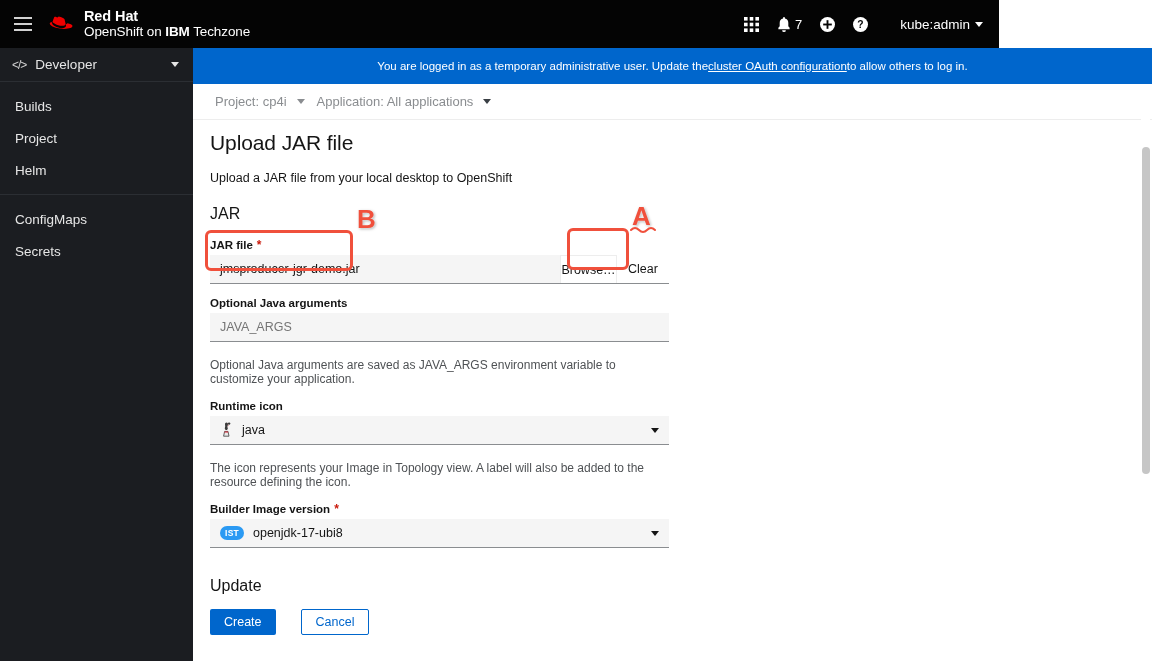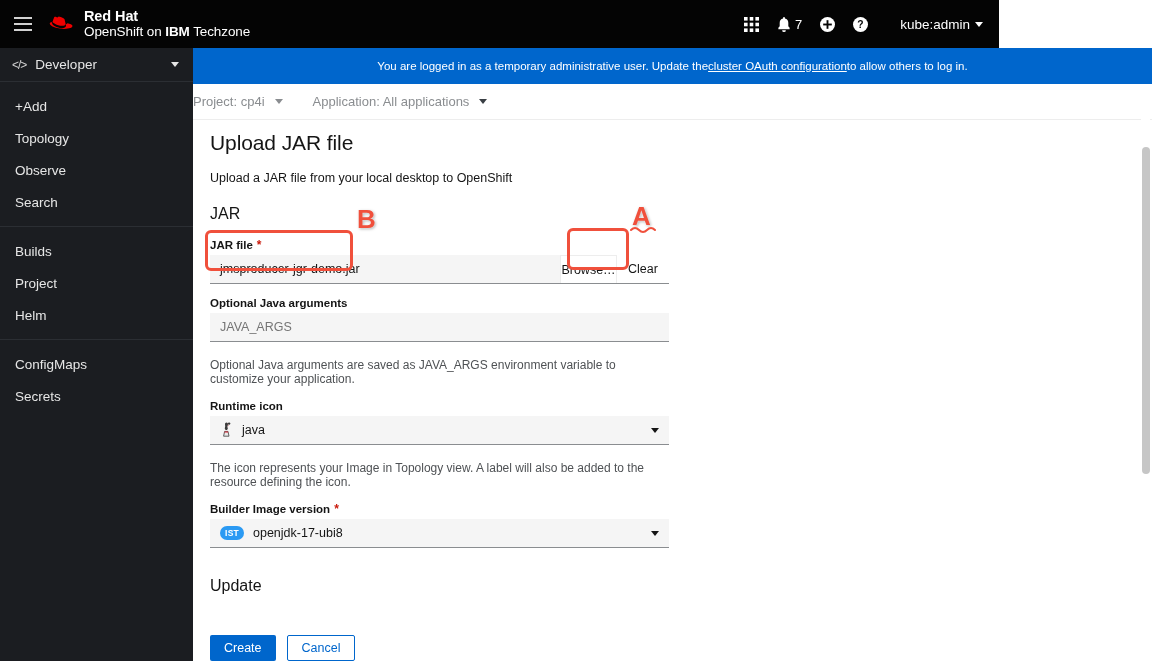--- a/index.html
+++ b/index.html
@@ -77,21 +77,21 @@
   }
   .notice {
     height: 36px; background: #0066cc; color: #fff;
     display: flex; align-items: center; justify-content: center;
     font-size: 11.5px;
   }
   .notice a { color: #fff; text-decoration: underline; }
   .ctxbar {
     height: 36px; background: #fff;
     border-bottom: 1px solid #ededed;
-    display: flex; align-items: center; gap: 30px;
+    display: flex; align-items: center; padding-left: 22px; gap: 12px;
   }
   .ctxsel {
     display: flex; align-items: center; gap: 10px;
     font-size: 13px; color: #8a8d90; cursor: pointer;
   }
   .ctxsel.dark .caret-d { color: #393f44; }
 
   .scrollarea {
     position: absolute; top: 61px; left: 0;
     width: 959px; height: 552px; overflow: hidden;
@@ -157,21 +157,21 @@
     width: 24px; height: 14px; border-radius: 8px;
     background: #2b9af3; color: #fff;
     font-size: 8.5px; font-weight: 700; letter-spacing: 0.2px;
     flex: none;
   }
 
   
   .footer {
     position: absolute; bottom: 0; left: 0;
     width: 959px; height: 52px; background: #fff;
-    display: flex; align-items: flex-end; padding-left: 17px; gap: 11px;
+    display: flex; align-items: flex-start; padding-left: 17px; gap: 25px;
   }
   .btn-primary {
     height: 26px; padding: 0 14px; background: #0066cc;
     color: #fff; border: none; border-radius: 2px;
     font-size: 12.5px; cursor: pointer;
     font-family: "Liberation Sans", sans-serif;
   }
   .btn-secondary {
     height: 26px; padding: 0 14px; background: #fff;
     color: #0066cc; border: 1px solid #0066cc; border-radius: 2px;
@@ -267,34 +267,20 @@
     </div>
   </div>
 
   <div class="sidebar">
     <div class="persp">
       <span class="code-icon">&lt;/&gt;</span>
       <span class="lbl">Developer</span>
       <span class="caret-d"></span>
     </div>
 
-    <div class="nav-group">
-      <div class="nav-item">
-          <span>+Add</span>
-        </div>
-      <div class="nav-item">
-          <span>Topology</span>
-        </div>
-      <div class="nav-item">
-          <span>Observe</span>
-        </div>
-      <div class="nav-item">
-          <span>Search</span>
-        </div>
-    </div>
 
     <div class="nav-group">
       <div class="nav-item">
           <span>Builds</span>
         </div>
       <div class="nav-item">
           <span>Project</span>
         </div>
       <div class="nav-item">
           <span>Helm</span>

